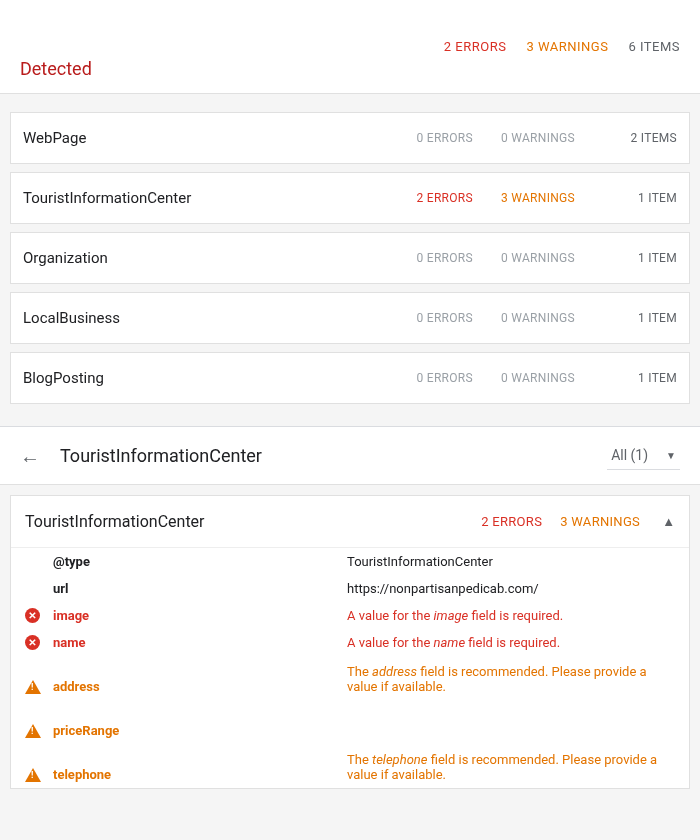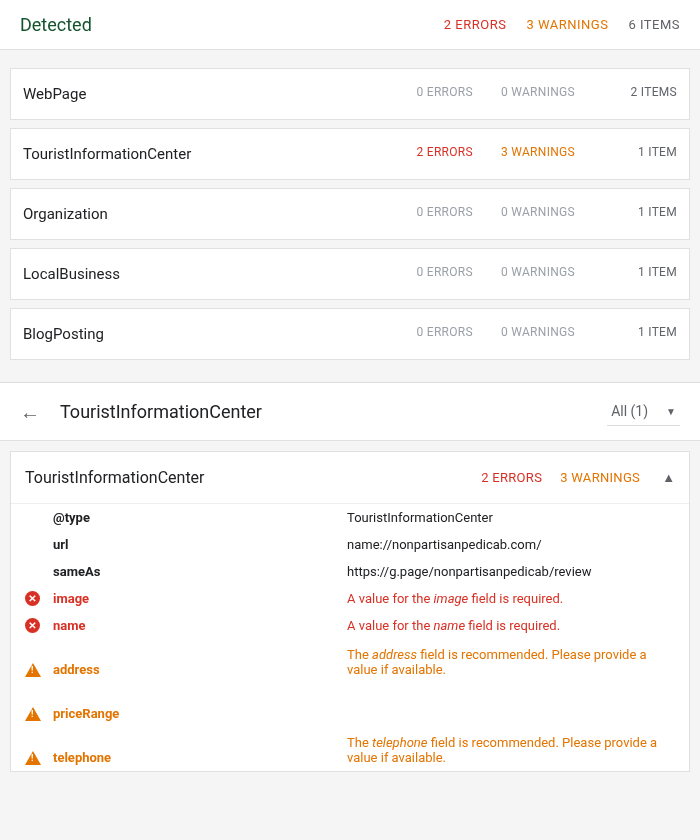--- a/index.html
+++ b/index.html
@@ -1,24 +1,24 @@
 <!DOCTYPE html>
 <html><head>
   <meta charset="utf-8">
   <style>
     * { margin: 0; padding: 0; box-sizing: border-box; }
     body { font-family: Roboto, Arial, sans-serif; background: #f5f5f5; width: 700px; color: #202124; font-size: 14px; }
     .header-bar { background: #fff; padding: 14px 20px; display: flex; align-items: center; border-bottom: 1px solid #e0e0e0; }
-    .header-title { font-size: 18px; color: #14532d; flex: 1; }
+    .header-title { font-size: 18px; color: #b91c1c; flex: 1; margin-top: 44px; }
     .stat { font-size: 13px; letter-spacing: 0.5px; margin-left: 20px; text-transform: uppercase; }
     .stat.errors { color: #d93025; }
     .stat.warnings { color: #e37400; }
     .stat.items { color: #5f6368; }
     .cards { padding: 10px; }
-    .card { background: #fff; border: 1px solid #e0e0e0; margin: 8px 0; padding: 16px 12px; display: flex; cursor: pointer; }
+    .card { background: #fff; border: 1px solid #e0e0e0; margin: 8px 0; padding: 16px 12px; display: flex; align-items: center; cursor: pointer; }
     .card-title { flex: 1; font-size: 15px; color: #202124; }
     .card-stat { font-size: 12px; letter-spacing: 0.3px; margin-left: 20px; min-width: 82px; text-align: right; }
     .card-stat.errors { color: #d93025; }
     .card-stat.errors.zero { color: #9aa0a6; }
     .card-stat.warnings { color: #e37400; }
     .card-stat.warnings.zero { color: #9aa0a6; }
     .card-stat.items { color: #5f6368; }
     .detail-header { background: #fff; padding: 14px 20px; display: flex; align-items: center; border-top: 1px solid #dadce0; border-bottom: 1px solid #e0e0e0; margin-top: 4px; }
     .back-arrow { font-size: 20px; color: #5f6368; margin-right: 20px; cursor: pointer; }
     .detail-title { font-size: 18px; flex: 1; }
@@ -108,26 +108,21 @@
     </div>
     <div id="props-container">
         <div class="prop-row">
           <div class="prop-icon"></div>
           <div class="prop-name">@type</div>
           <div class="prop-value">TouristInformationCenter</div>
         </div>
         <div class="prop-row">
           <div class="prop-icon"></div>
           <div class="prop-name">url</div>
-          <div class="prop-value">name://nonpartisanpedicab.com/</div>
-        </div>
-        <div class="prop-row">
-          <div class="prop-icon"></div>
-          <div class="prop-name">sameAs</div>
-          <div class="prop-value">https://g.page/nonpartisanpedicab/review</div>
+          <div class="prop-value">https://nonpartisanpedicab.com/</div>
         </div>
         <div class="prop-row">
           <div class="prop-icon">
             <div class="icon-error">✕</div>
           </div>
           <div class="prop-name err">image</div>
           <div class="prop-value err">A value for the <em>image</em> field is required.</div>
         </div>
         <div class="prop-row">
           <div class="prop-icon">

